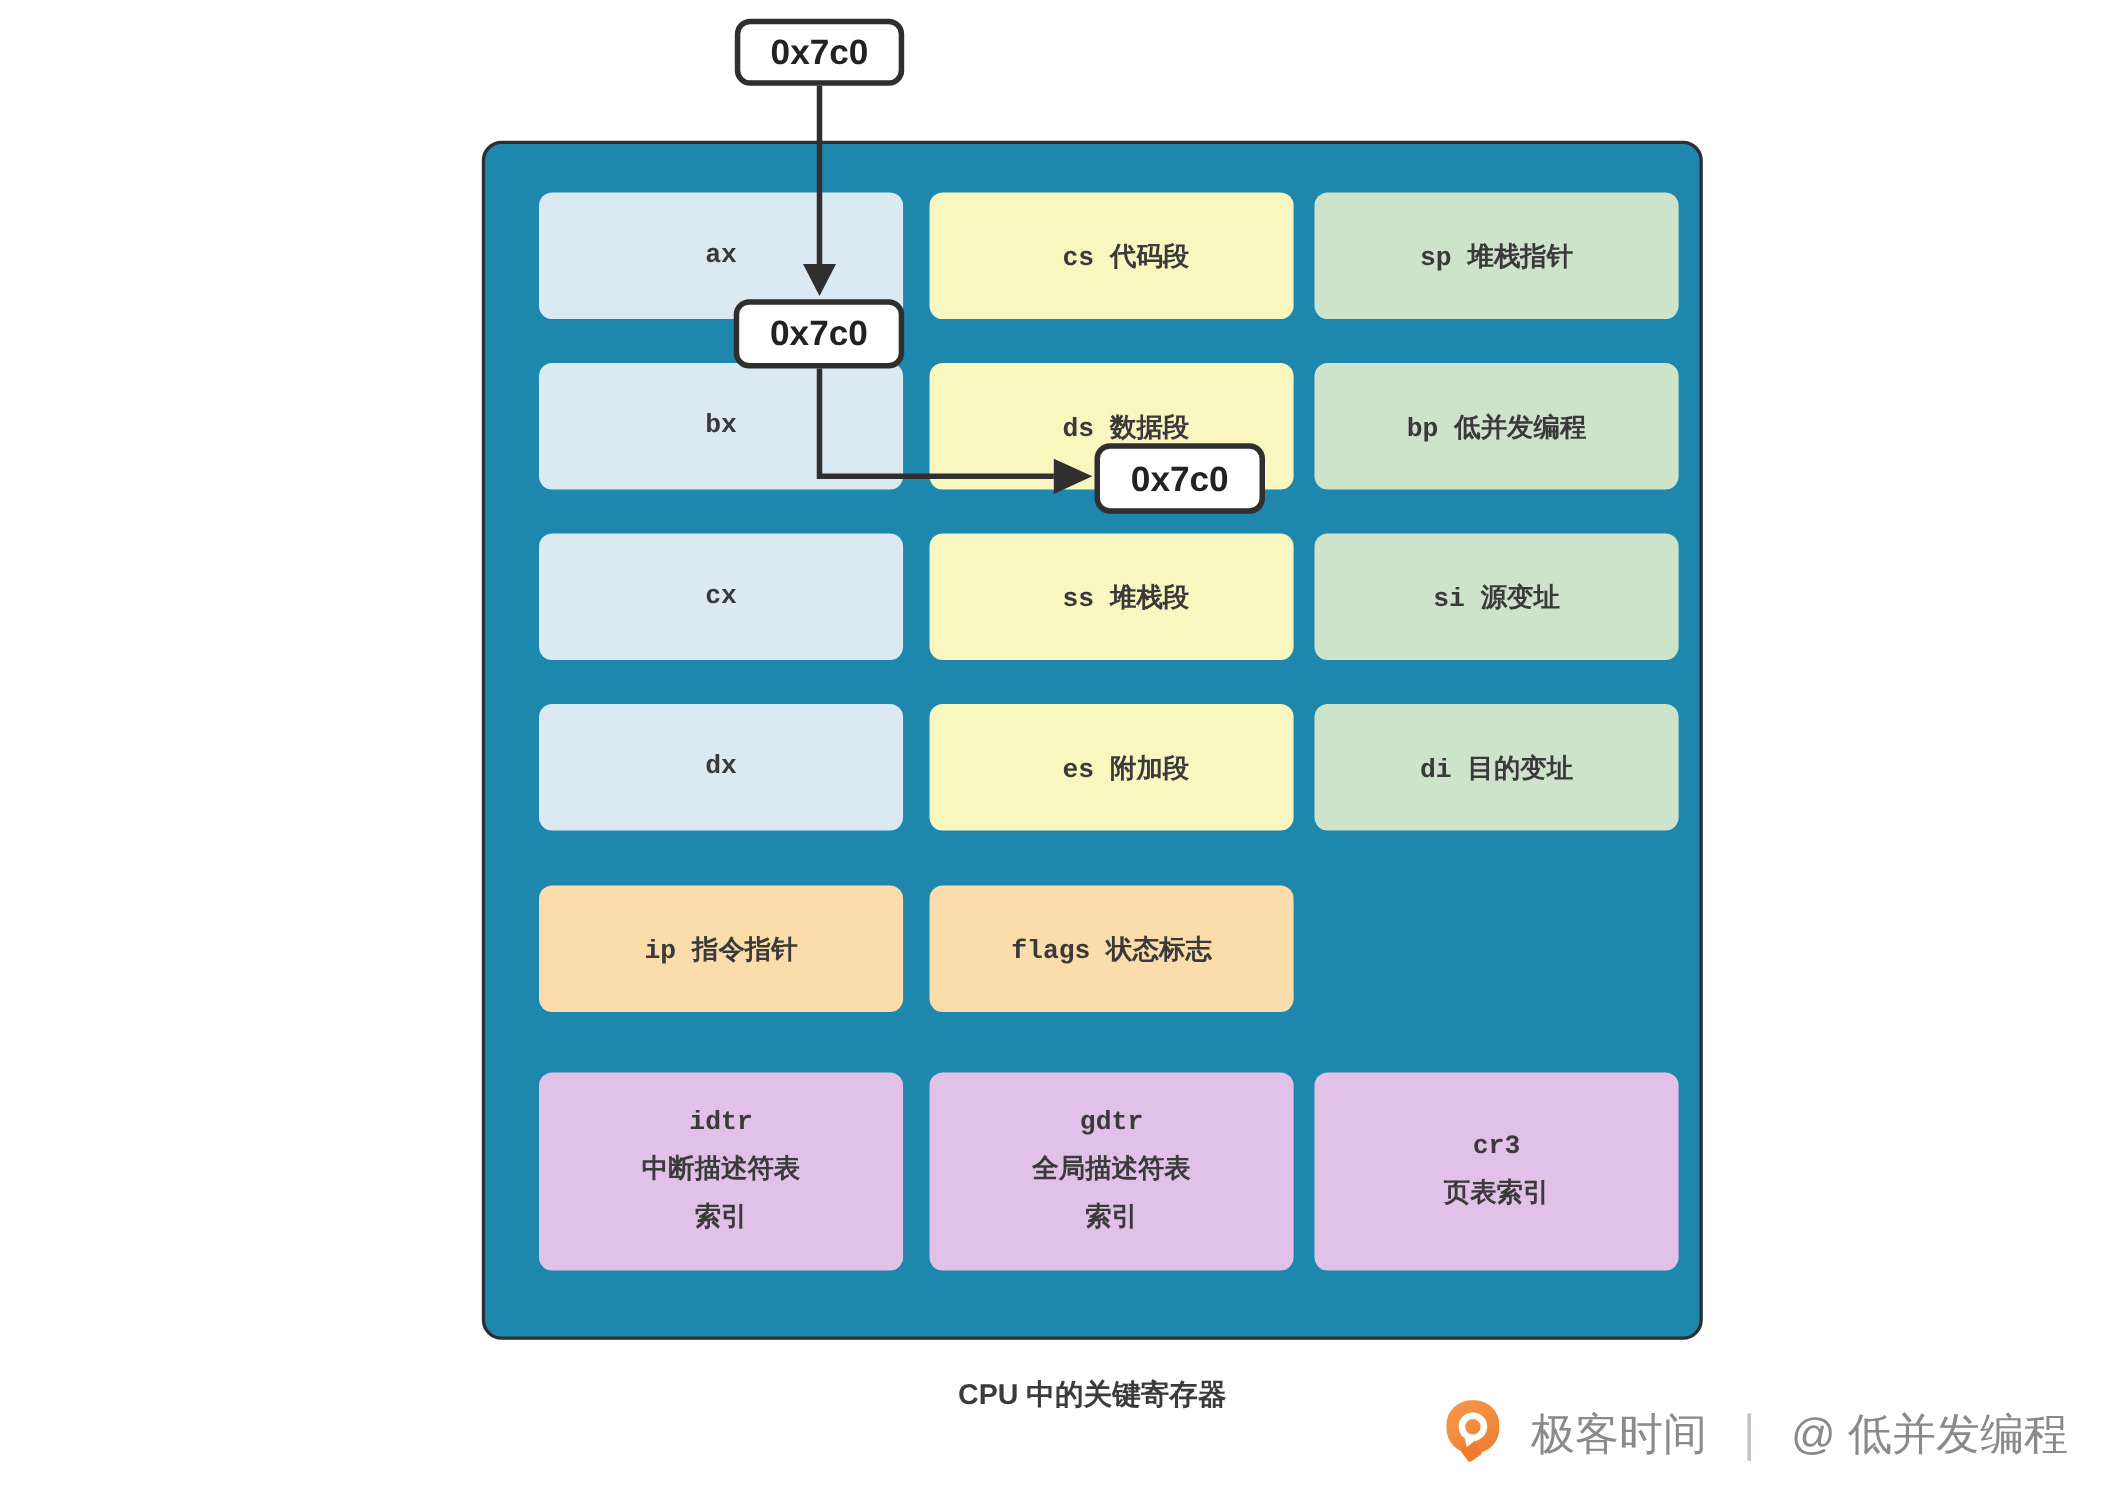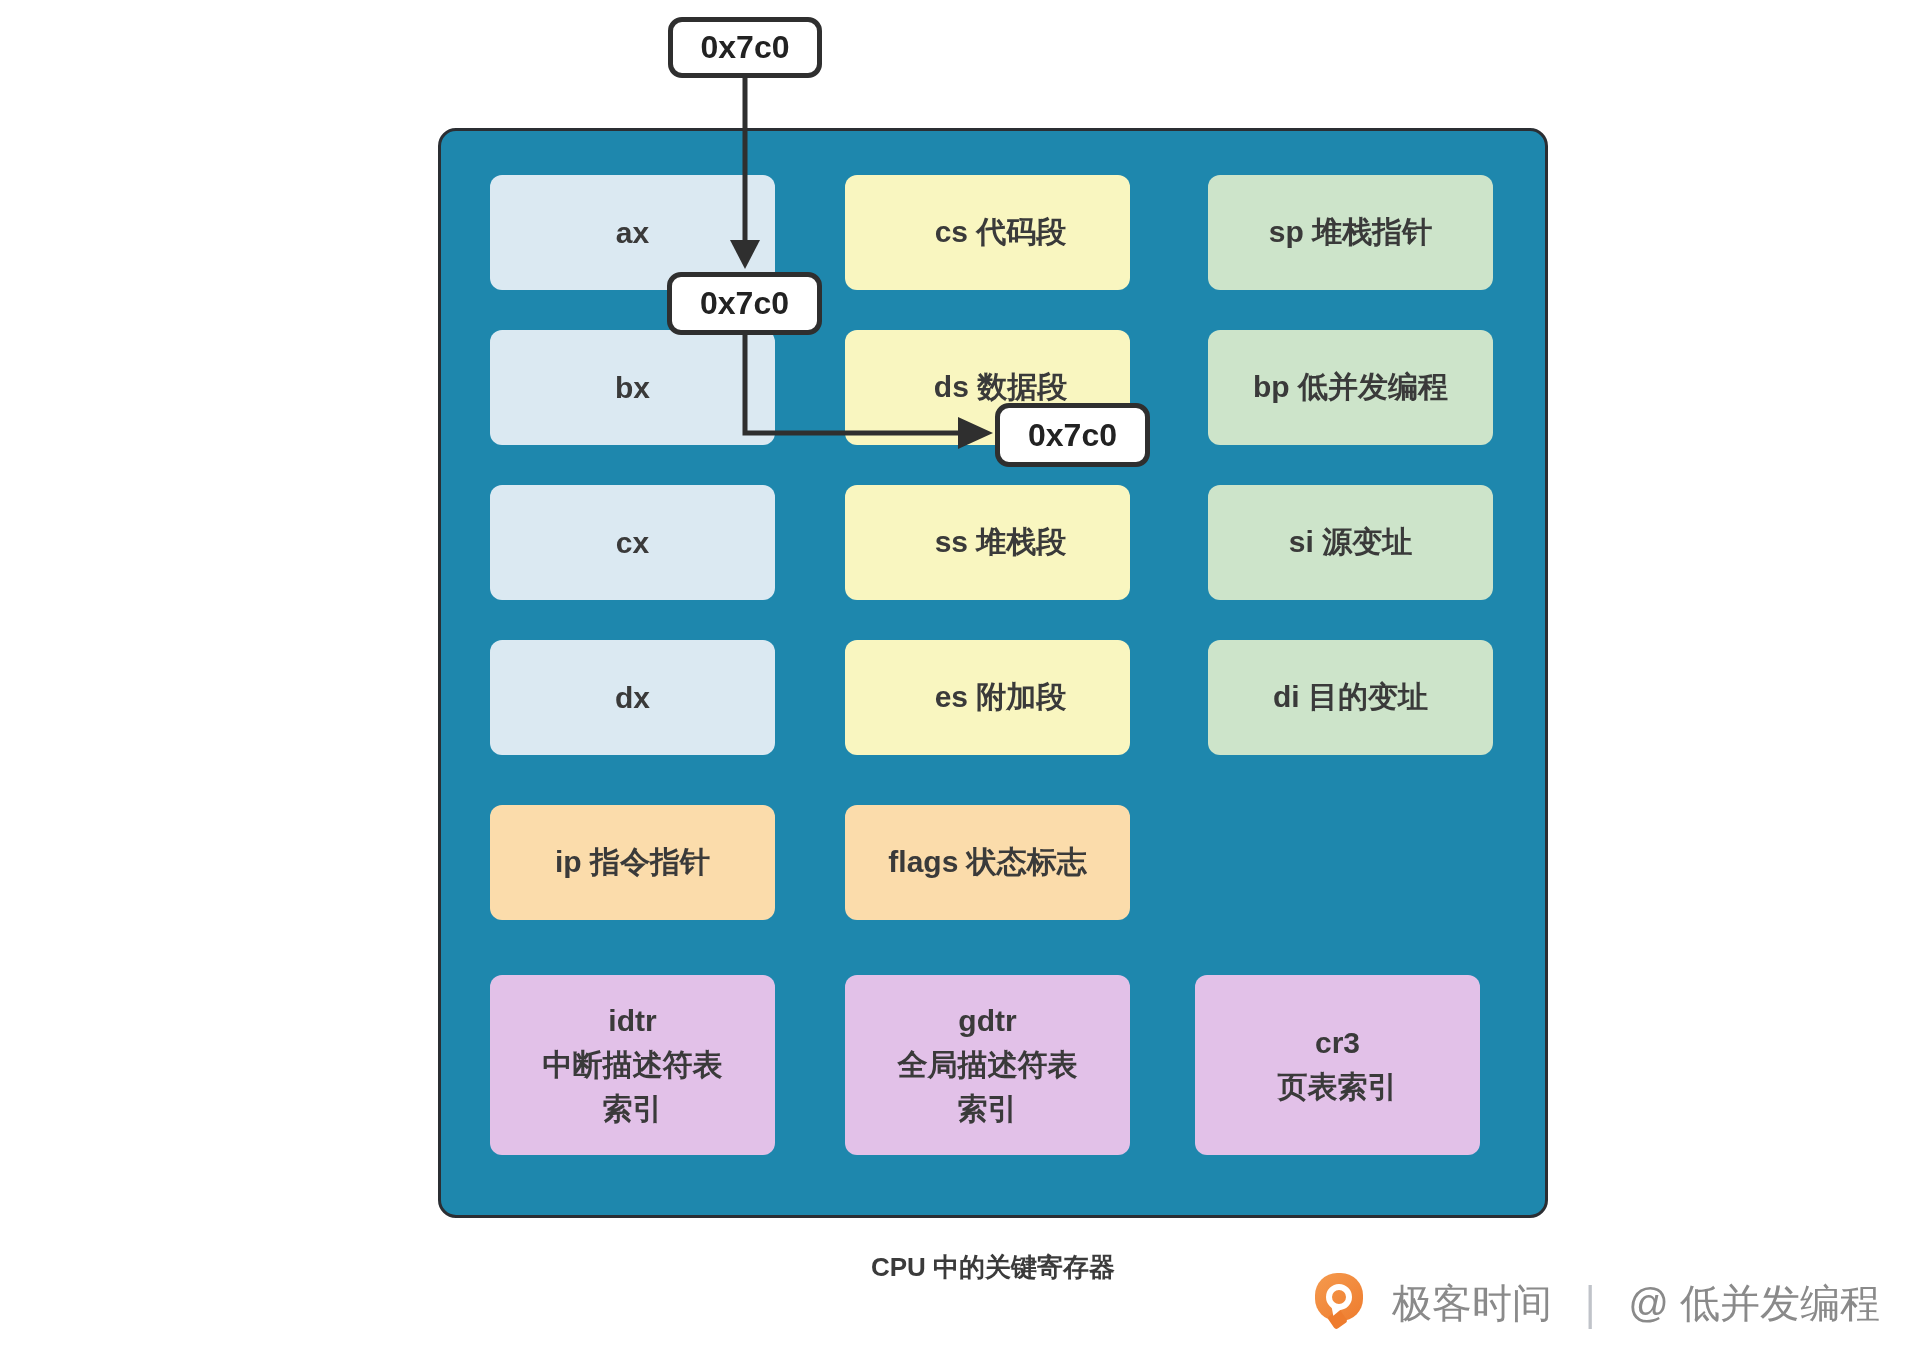--- a/index.html
+++ b/index.html
@@ -8,31 +8,31 @@
     background:var(--page-bg,#fff);
     font-family:"Liberation Sans","DejaVu Sans",sans-serif;
   }
   .panel{
     position:absolute;left:438px;top:128px;width:1110px;height:1090px;
     background:var(--panel,#1e87ad);
     border:3px solid var(--panel-border,#2b2e33);
     border-radius:18px;box-sizing:border-box;z-index:0;
   }
   .box{
-    position:absolute;width:285px;height:115px;border-radius:12px;
+    position:absolute;width:331px;height:115px;border-radius:12px;
     display:flex;align-items:center;justify-content:center;
-    font-size:30px;font-weight:600;color:var(--box-text,#3a3a3a);
-    z-index:1;box-sizing:border-box;text-align:center;
+    font-size:24px;font-weight:600;color:var(--box-text,#3a3a3a);
+    z-index:1;box-sizing:border-box;text-align:center;font-family:Liberation Mono, monospace;
   }
   .c1{left:490px}.c2{left:845px}.c3{left:1195px}
   .r1{top:175px}.r2{top:330px}.r3{top:485px}.r4{top:640px}.r5{top:805px}
   .r6{top:975px;height:180px}
   .general{background:var(--general-box,#dbe9f2);}
   .segment{background:var(--segment-box,#f9f6c0);padding-left:26px;}
-  .index{background:var(--index-box,#cde4ca);margin-left:13px;}
+  .index{background:var(--index-box,#cde4ca);}
   .control{background:var(--control-box,#fbdcab);}
   .descriptor{background:var(--descriptor-box,#e2c1e8);flex-direction:column;line-height:44px;}
   .arrows{position:absolute;left:0;top:0;width:1920px;height:1367px;z-index:2;pointer-events:none;}
   .arrows line,.arrows path{stroke:var(--arrow,#2f2f2f);stroke-width:5;fill:none;}
   .arrows polygon{fill:var(--arrow,#2f2f2f);}
   .badge{
     position:absolute;box-sizing:border-box;z-index:3;
     background:var(--badge-bg,#fff);
     border:5px solid var(--badge-border,#2f2f2f);
     border-radius:14px;

